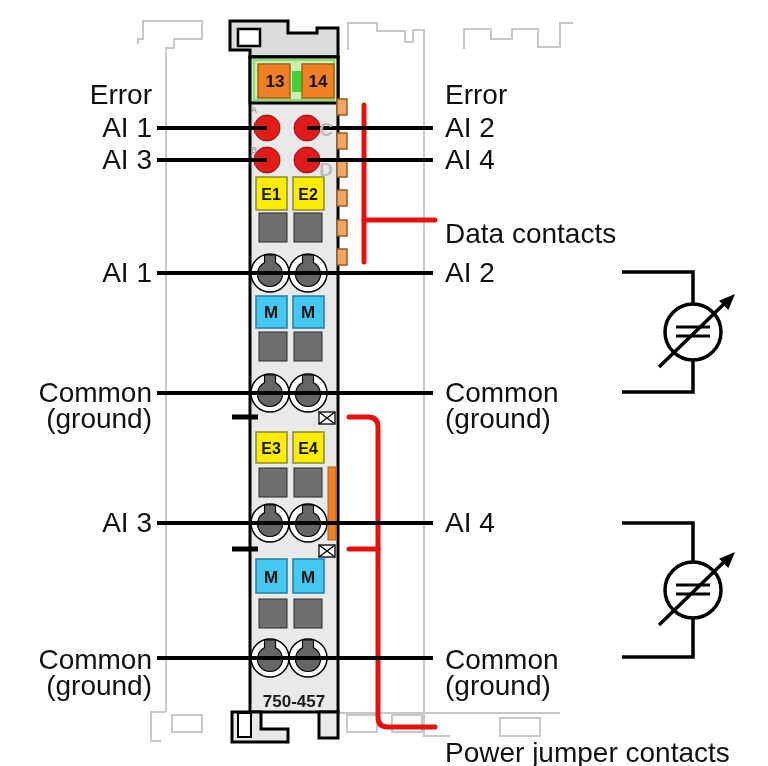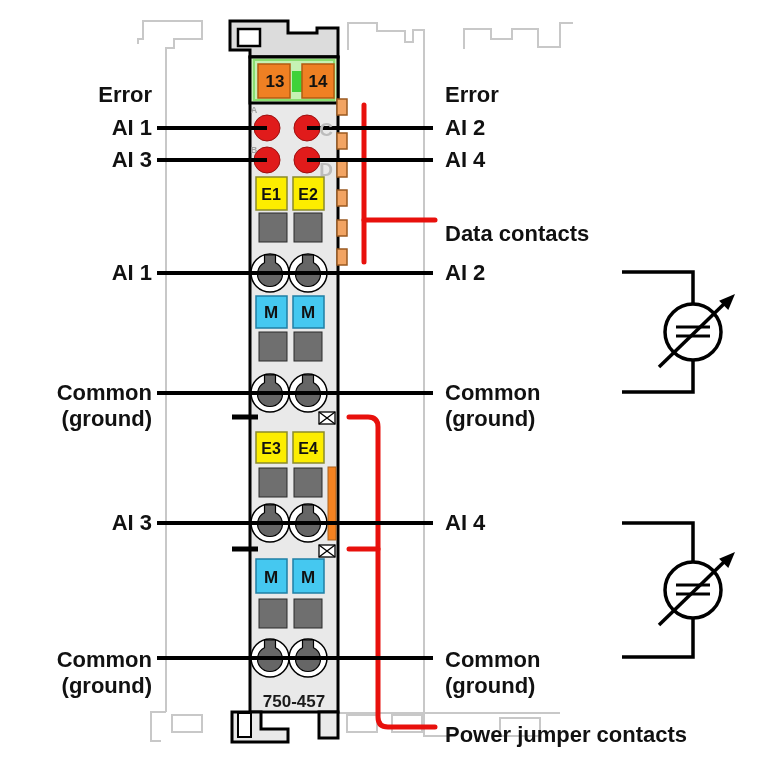--- a/index.html
+++ b/index.html
@@ -2,21 +2,21 @@
 <html><head>
 <meta charset="utf-8">
 <style>
   html,body{margin:0;padding:0;background:#fff;}
   #stage{
     position:relative;width:768px;height:766px;background:#ffffff;
     font-family:"Liberation Sans",sans-serif;overflow:hidden;
   }
   #gfx{position:absolute;left:0;top:0;}
   .lbl{
-    position:absolute;font-weight:bold;font-size:22px;line-height:26px;
+    position:absolute;font-weight:normal;font-size:28px;line-height:26px;
     color:#111;white-space:nowrap;
   }
   .lbl.left{right:616px;text-align:right;}
   .lbl.right{left:445px;text-align:left;}
 </style>
 </head>
 <body>
 
 <div id="stage">
 
@@ -205,15 +205,15 @@
 <div class="lbl right" style="top:260px">AI 2</div>
 <div class="lbl right" style="top:380px">
   <div>Common</div>
   <div>(ground)</div>
 </div>
 <div class="lbl right" style="top:510px">AI 4</div>
 <div class="lbl right" style="top:647px">
   <div>Common</div>
   <div>(ground)</div>
 </div>
-<div class="lbl right" style="top:722px">Power jumper contacts</div>
+<div class="lbl right" style="top:740px">Power jumper contacts</div>
 
 </div>
 
 </body></html>

